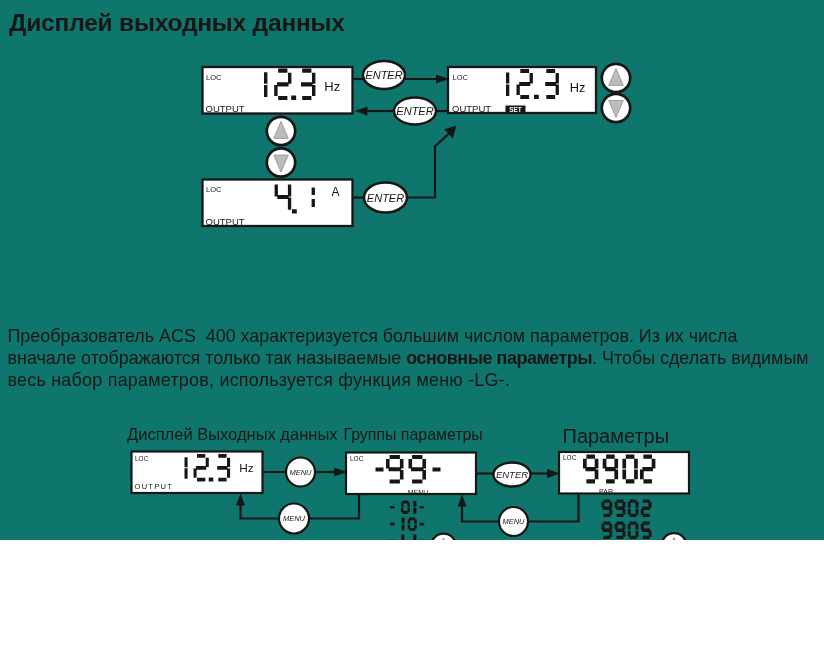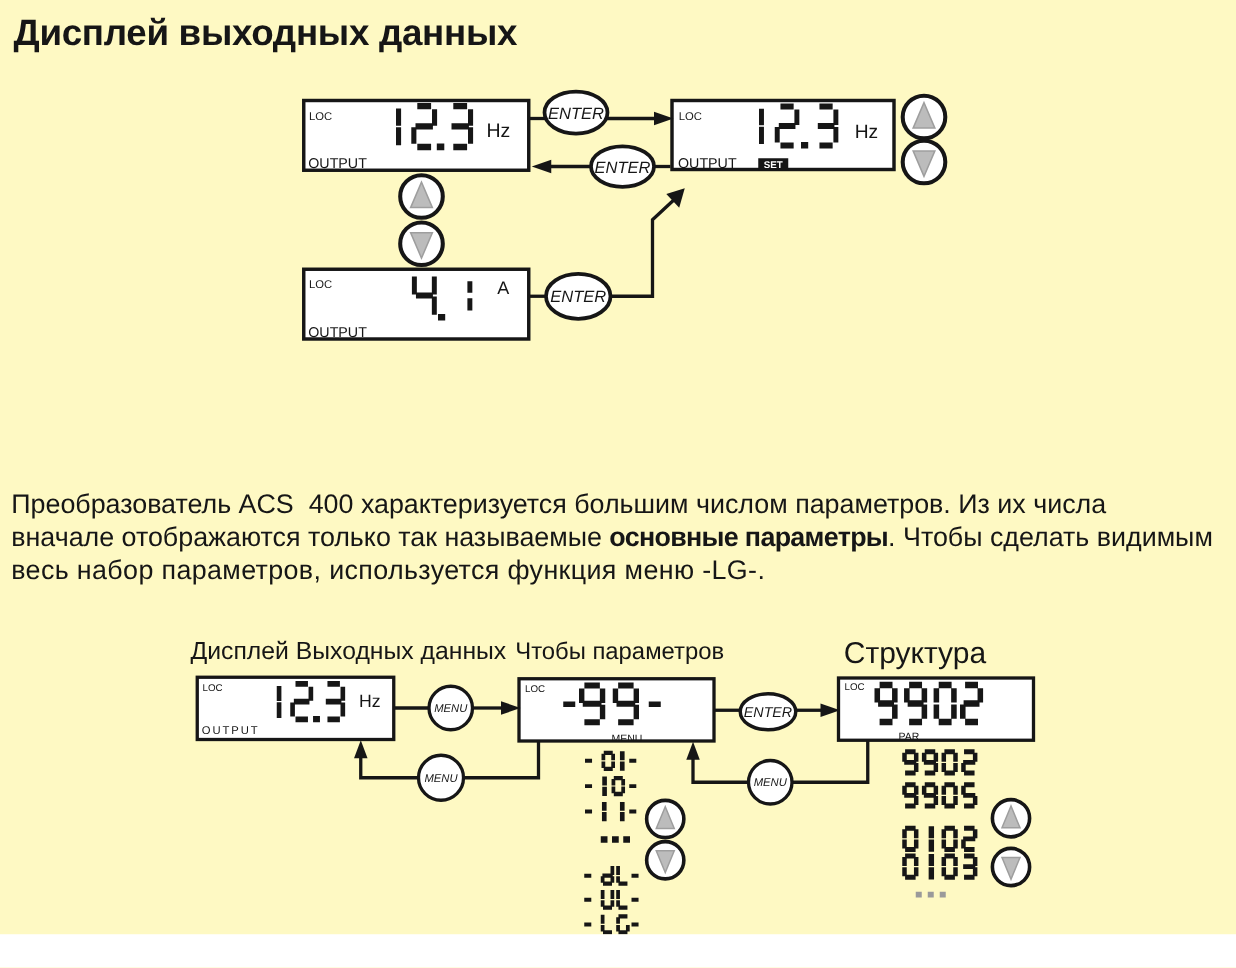--- a/index.html
+++ b/index.html
@@ -1,29 +1,29 @@
 <!DOCTYPE html>
 <html lang="ru"><head>
 <meta charset="utf-8">
 <title>ACS 400</title>
 <style>
   html,body { margin:0; padding:0; background:#fff; }
-  .page { position:relative; width:824px; height:623px; overflow:hidden;
-          font-family:"Liberation Sans", sans-serif; color:#161616; background:#fef9c3; }
+  .page { position:relative; width:824px; height:540px; overflow:hidden;
+          font-family:"Liberation Sans", sans-serif; color:#161616; background:#0f766e; }
   .abs { position:absolute; white-space:nowrap; }
   svg.ovl { position:absolute; left:0; top:0; }
 </style>
 </head>
 <body>
 <div class="page">
   <div class="abs" style="left:9px; top:10.8px; font-size:24.5px; font-weight:bold; letter-spacing:-0.2px; line-height:1;">Дисплей выходных данных</div>
   <div class="abs" style="left:7.5px; top:326.4px; font-size:17.9px; line-height:21.9px;">Преобразователь ACS&nbsp; 400 характеризуется большим числом параметров. Из их числа<br>вначале отображаются только так называемые <b style="letter-spacing:-0.45px">основные параметры</b>. Чтобы сделать видимым<br><span style="letter-spacing:0.25px">весь набор параметров, используется функция меню -LG-.</span></div>
   <div class="abs" style="left:127px; top:426.4px; font-size:16.5px; line-height:1;">Дисплей Выходных данных</div>
-  <div class="abs" style="left:343.5px; top:426.9px; font-size:15.9px; line-height:1;">Чтобы параметров</div>
-  <div class="abs" style="left:562.5px; top:425.9px; font-size:20px; line-height:1;">Структура</div>
+  <div class="abs" style="left:343.5px; top:426.9px; font-size:15.9px; line-height:1;">Группы параметры</div>
+  <div class="abs" style="left:562.5px; top:425.9px; font-size:20px; line-height:1;">Параметры</div>
   <svg class="ovl" width="824" height="645" viewBox="0 0 824 645">
 <rect x="202.5" y="67" width="150" height="46.5" fill="#fff" stroke="#161616" stroke-width="2.3"></rect>
 <rect x="448" y="67" width="148" height="46" fill="#fff" stroke="#161616" stroke-width="2.3"></rect>
 <rect x="202.5" y="179.5" width="150" height="46.5" fill="#fff" stroke="#161616" stroke-width="2.3"></rect>
 <line x1="353" y1="79" x2="363.5" y2="79" stroke="#161616" stroke-width="2.2"></line>
 <line x1="404.5" y1="79" x2="437" y2="79" stroke="#161616" stroke-width="2.2"></line>
 <polygon fill="#161616" points="449,79 436,74.5 436,83.5"></polygon>
 <line x1="447" y1="111" x2="436" y2="111" stroke="#161616" stroke-width="2.2"></line>
 <line x1="394.5" y1="111" x2="365" y2="111" stroke="#161616" stroke-width="2.2"></line>
 <polygon fill="#161616" points="354.5,111 367.5,106.5 367.5,115.5"></polygon>

